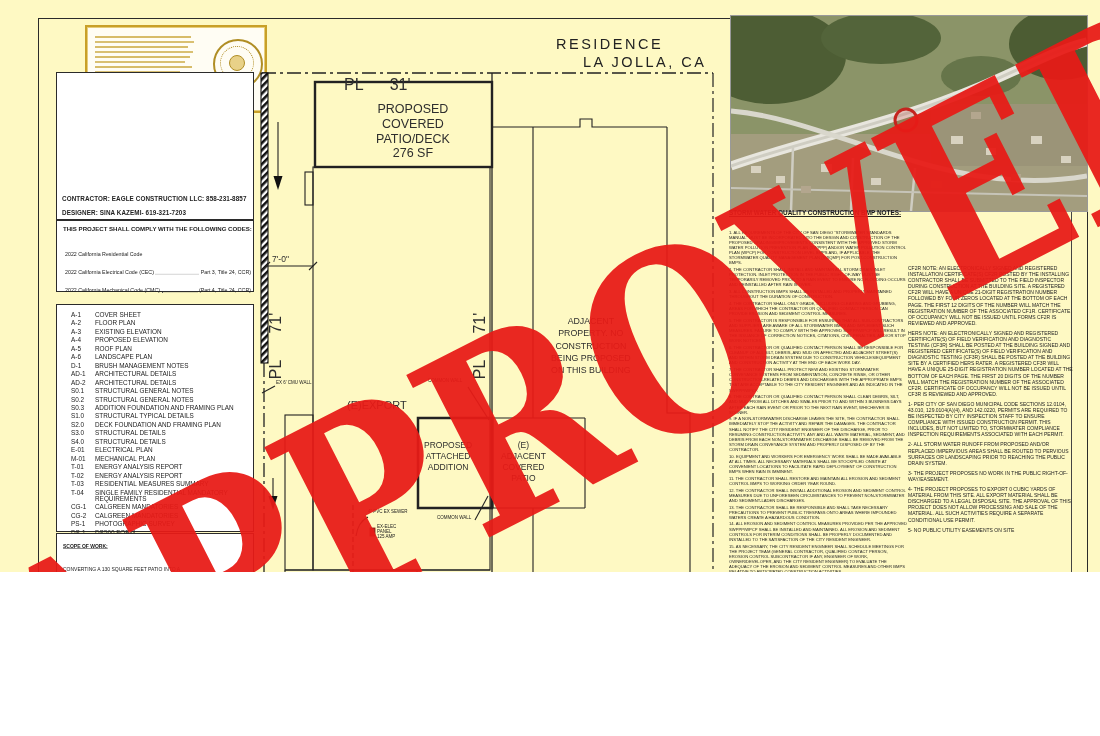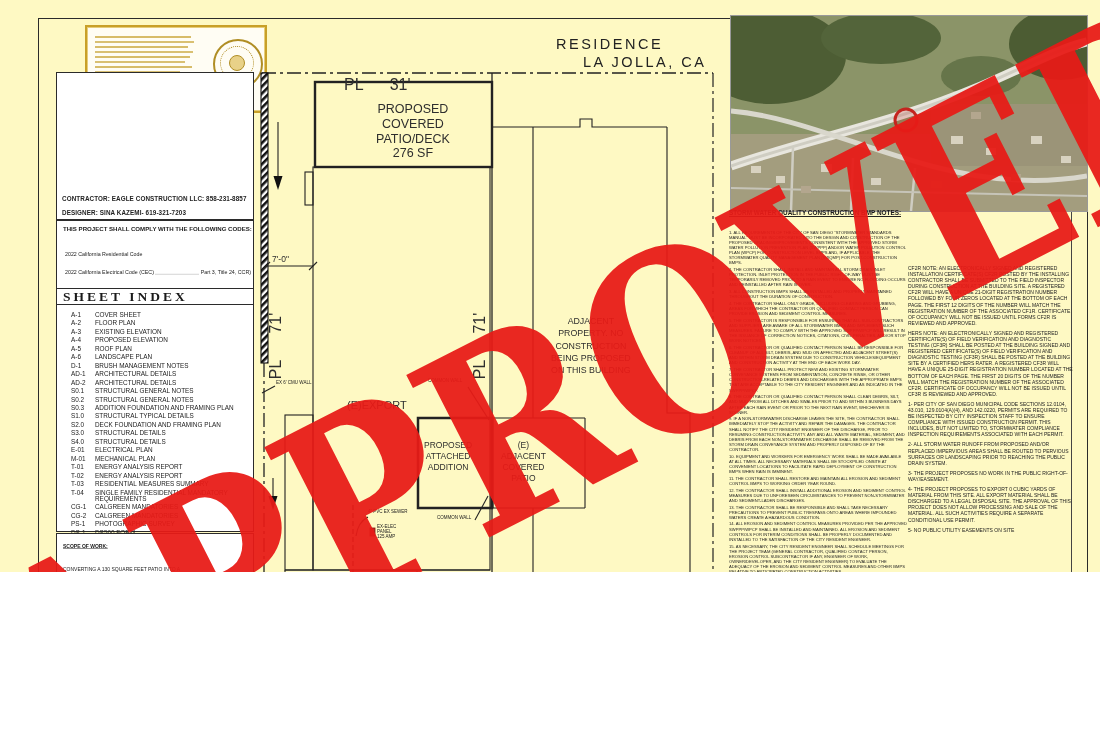--- a/index.html
+++ b/index.html
@@ -157,23 +157,20 @@
         </div>
       
         <div class="code-row">
           <span class="code-left">- 2022 INTERNATIONAL WILDLAND-URBAN INTERFACE CODE</span>
           <span class="code-dots" style="visibility: hidden;"></span>
           <span class="code-right"></span>
         </div>
       </div>
   </div>
 
-  <div class="box" style="left:56px;top:288px;width:196px;height:16px;">
-    <div class="abs idx-head" style="left:6px;top:0px;">SHEET INDEX</div>
-  </div>
   <div class="box" style="left:56px;top:304px;width:196px;height:226px;">
     <div class="abs" style="left:14px;top:7px;width:178px;">
 
         <div class="idx-row">
           <span class="idx-code">A-1</span>
           <span class="idx-title">COVER SHEET</span>
         </div>
 
         <div class="idx-row">
           <span class="idx-code">A-2</span>

